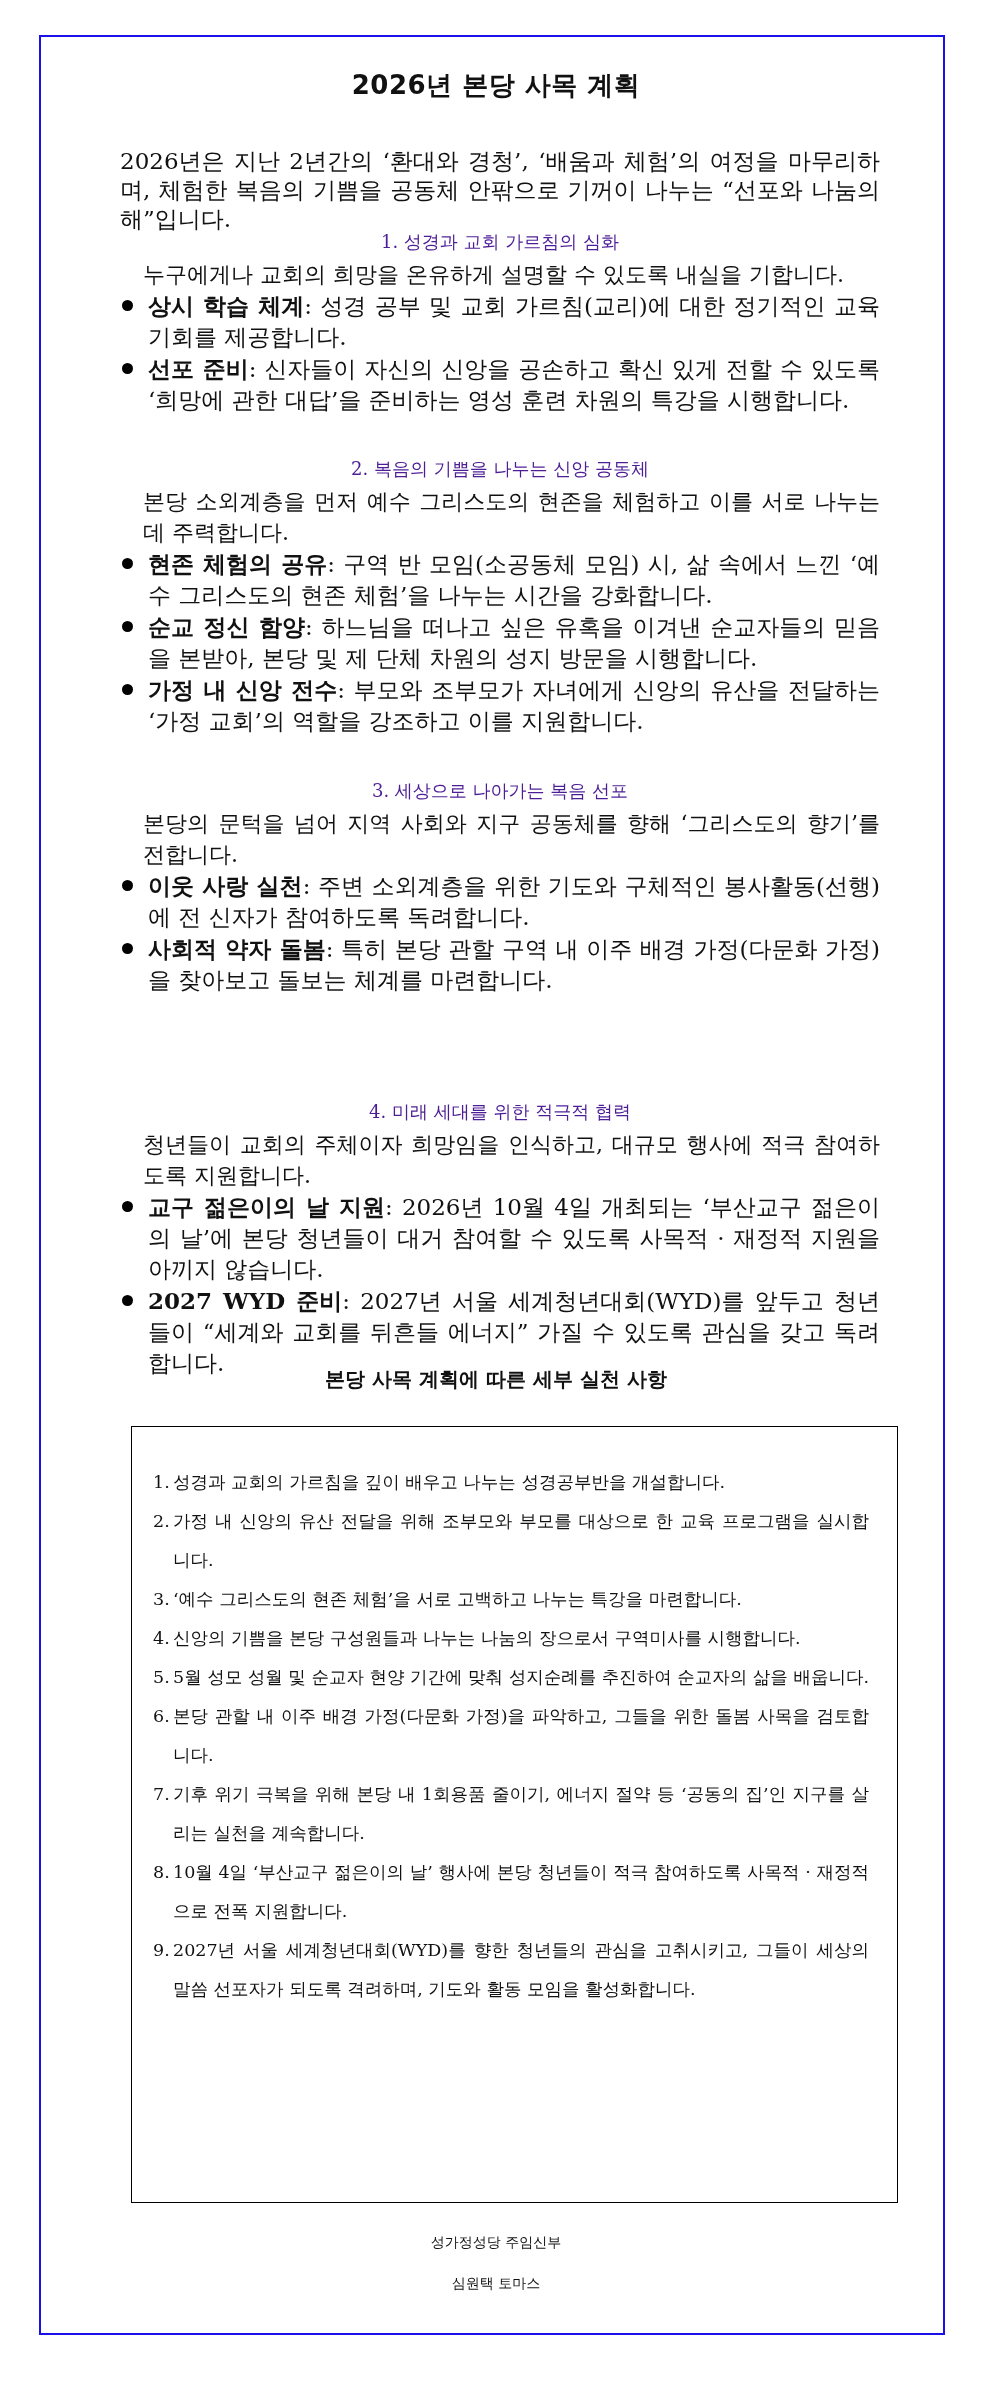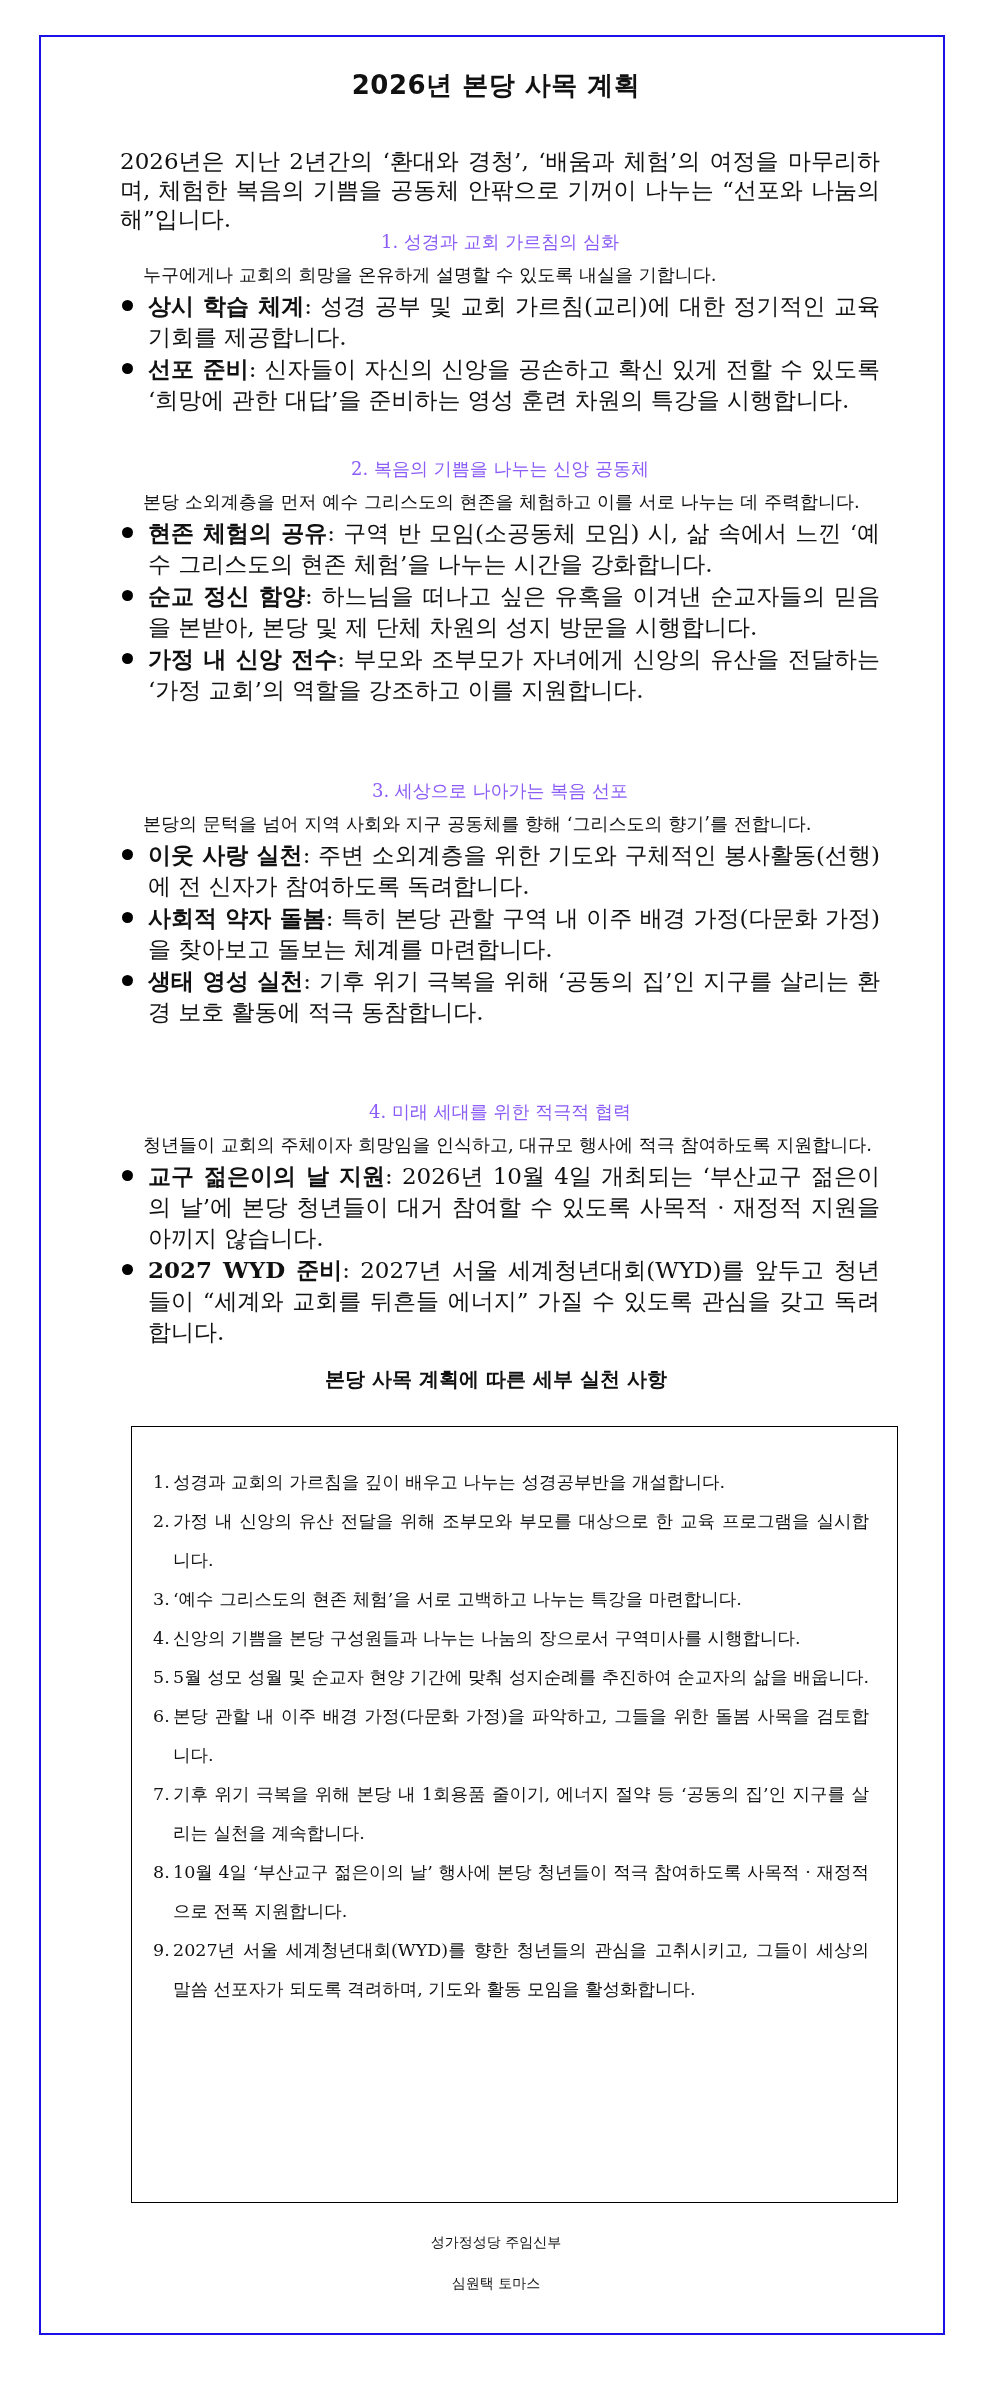--- a/index.html
+++ b/index.html
@@ -1,22 +1,22 @@
 <!DOCTYPE html>
 <html><head>
 <meta charset="utf-8">
 <style>
   html, body { margin: 0; padding: 0; background: #ffffff; }
   body { width: 992px; height: 2382px; position: relative; font-family: "DejaVu Serif", "Liberation Serif", serif; color: #111; }
   .frame { position: absolute; left: 39px; top: 35px; width: 906px; height: 2300px; border: 2px solid #1a10e8; box-sizing: border-box; }
   .title { position: absolute; left: 0; right: 0; top: 68px; text-align: center; font-family: "DejaVu Sans", "Liberation Sans", sans-serif; font-weight: bold; font-size: 26px; letter-spacing: 0.5px; }
   .intro { position: absolute; left: 120px; width: 760px; top: 147px; font-size: 23px; line-height: 29px; text-align: justify; }
   .section { position: absolute; left: 120px; width: 760px; }
-  .sec-head { text-align: center; color: #8b5cf6; font-size: 18px; line-height: 30px; margin-bottom: 2px; }
-  .sec-desc { padding-left: 23px; font-size: 18px; line-height: 31px; text-align: justify; }
+  .sec-head { text-align: center; color: #4c1d95; font-size: 18px; line-height: 30px; margin-bottom: 2px; }
+  .sec-desc { padding-left: 23px; font-size: 22px; line-height: 31px; text-align: justify; }
   .bullets { list-style: none; margin: 0; padding: 0; }
   .bullets li { position: relative; padding-left: 28px; font-size: 23px; line-height: 31px; text-align: justify; }
   .bullets li .dot { position: absolute; left: 2px; top: 10px; width: 11px; height: 11px; border-radius: 50%; background: #000; }
   .bullets li b { font-weight: bold; }
   .sub-title { position: absolute; left: 0; right: 0; top: 1366px; text-align: center; font-size: 20px; font-weight: bold; }
   .box { position: absolute; left: 131px; top: 1426px; width: 767px; height: 777px; border: 1.5px solid #000; box-sizing: border-box; }
   .box ol { list-style: none; margin: 0; padding: 0; position: absolute; left: 21px; right: 28px; top: 36px; }
   .box li { position: relative; padding-left: 20px; font-size: 17.5px; line-height: 39px; text-align: justify; }
   .box li .num { position: absolute; left: 0; top: 0; }
   .sign { position: absolute; left: 0; right: 0; text-align: center; font-family: "DejaVu Sans", "Liberation Sans", sans-serif; font-size: 14px; }
@@ -48,21 +48,20 @@
     <li><span class="dot"></span><b>가정 내 신앙 전수</b><span>: 부모와 조부모가 자녀에게 신앙의 유산을 전달하는 ‘가정 교회’의 역할을 강조하고 이를 지원합니다.</span></li>
   </ul>
 </div>
 
 <div class="section" style="top:776px;">
   <div class="sec-head">3. 세상으로 나아가는 복음 선포</div>
   <div class="sec-desc">본당의 문턱을 넘어 지역 사회와 지구 공동체를 향해 ‘그리스도의 향기’를 전합니다.</div>
   <ul class="bullets">
     <li><span class="dot"></span><b>이웃 사랑 실천</b><span>: 주변 소외계층을 위한 기도와 구체적인 봉사활동(선행)에 전 신자가 참여하도록 독려합니다.</span></li>
     <li><span class="dot"></span><b>사회적 약자 돌봄</b><span>: 특히 본당 관할 구역 내 이주 배경 가정(다문화 가정)을 찾아보고 돌보는 체계를 마련합니다.</span></li>
-    <li><span class="dot"></span><b>생태 영성 실천</b><span>: 기후 위기 극복을 위해 ‘공동의 집’인 지구를 살리는 환경 보호 활동에 적극 동참합니다.</span></li>
   </ul>
 </div>
 
 <div class="section" style="top:1097px;">
   <div class="sec-head">4. 미래 세대를 위한 적극적 협력</div>
   <div class="sec-desc">청년들이 교회의 주체이자 희망임을 인식하고, 대규모 행사에 적극 참여하도록 지원합니다.</div>
   <ul class="bullets">
     <li><span class="dot"></span><b>교구 젊은이의 날 지원</b><span>: 2026년 10월 4일 개최되는 ‘부산교구 젊은이의 날’에 본당 청년들이 대거 참여할 수 있도록 사목적 · 재정적 지원을 아끼지 않습니다.</span></li>
     <li><span class="dot"></span><b>2027 WYD 준비</b><span>: 2027년 서울 세계청년대회(WYD)를 앞두고 청년들이 “세계와 교회를 뒤흔들 에너지” 가질 수 있도록 관심을 갖고 독려합니다.</span></li>
   </ul>

